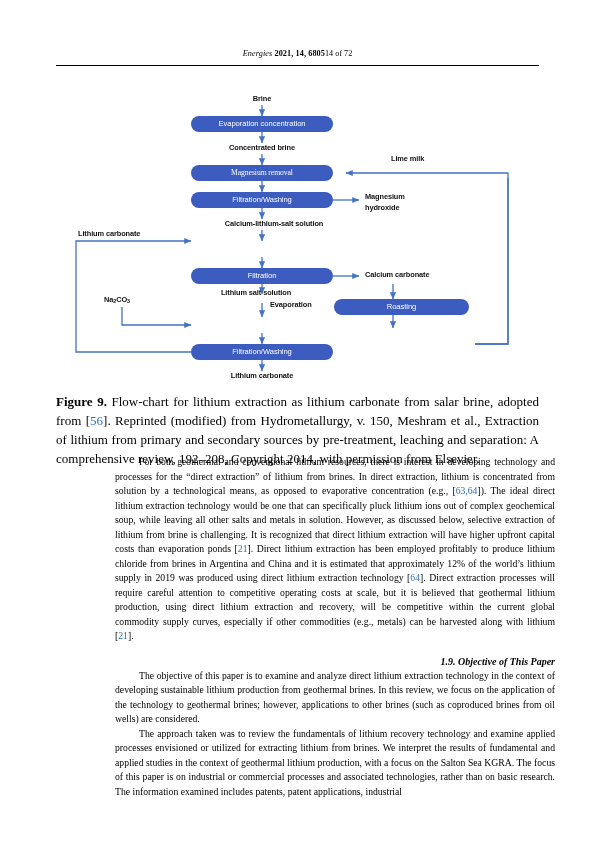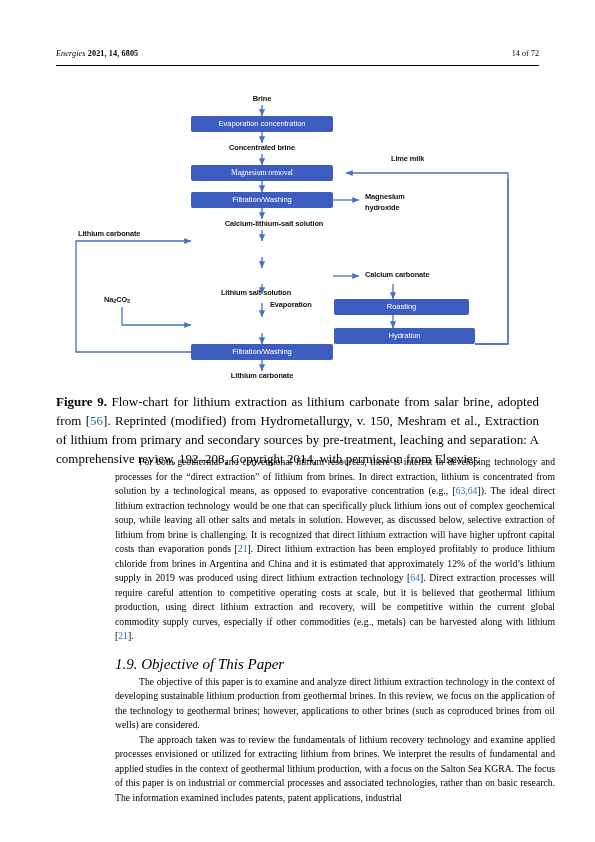--- a/index.html
+++ b/index.html
@@ -16,21 +16,21 @@
     overflow: hidden;
   }
 
   
   .runhead {
     position: absolute;
     left: 56px;
     top: 49px;
     width: 483px;
     display: flex;
-    justify-content: space-between;
+    justify-content: center;
     align-items: baseline;
     font-size: 8.2px;
   }
   .runhead-left { letter-spacing: 0.1px; }
   .runhead-left .jn { font-style: italic; }
   .runhead-left .vol { font-weight: bold; }
   .runhead-right { font-size: 8.2px; }
   .runhead-rule {
     position: absolute;
     left: 56px;
@@ -50,21 +50,21 @@
   }
   .fig-canvas {
     position: absolute;
     left: 0; top: 0;
     width: 483px; height: 295px;
   }
   .fnode {
     position: absolute;
     box-sizing: border-box;
     background: #3c5cbf;
-    border-radius: 2px;
+    border-radius: 8px;
     color: #ffffff;
     font-family: "Liberation Sans", "DejaVu Sans", sans-serif;
     font-size: 7.6px;
     display: flex;
     align-items: center;
     justify-content: center;
     letter-spacing: -0.05px;
     line-height: 1;
   }
   .flabel {
@@ -104,24 +104,24 @@
   p.bodytext {
     margin: 0;
     font-size: 9.7px;
     line-height: 1.495;
     text-align: justify;
     text-indent: 24px;
     hyphens: manual;
   }
   h3.section {
     margin: 12px 0 2px 0;
-    font-size: 15px;
+    font-size: 10px;
     font-style: italic;
-    font-weight: normal;
-    text-align: left;
+    font-weight: bold;
+    text-align: right;
   }
 </style>
 </head>
 <body>
 
 <div class="runhead">
   <div class="runhead-left">
     <span class="jn">Energies</span>
     <span class="vol">2021, 14, 6805</span>
   </div>
@@ -191,23 +191,23 @@
   <div class="flabel" style="left:22px; top:141px;">Lithium carbonate</div>
   <div class="flabel" style="left:309px; top:182px;">Calcium carbonate</div>
   <div class="flabel c" style="left:200px; top:200px;">Lithium salt solution</div>
   <div class="flabel" style="left:214px; top:212px;">Evaporation</div>
   <div class="flabel" style="left:48px; top:207px;">Na<sub>2</sub>CO<sub>3</sub></div>
   <div class="flabel c" style="left:206px; top:283px;">Lithium carbonate</div>
 
   <div class="fnode" style="left:135px; top:28px; width:142px; height:16px;">Evaporation concentration</div>
   <div class="fnode" style="left:135px; top:77px; width:142px; height:16px;font-family:Liberation Serif, serif;">Magnesium removal</div>
   <div class="fnode" style="left:135px; top:104px; width:142px; height:16px;">Filtration/Washing</div>
+  <div class="fnode" style="left:135px; top:180px; width:142px; height:16px;">Filtration</div>
   <div class="fnode" style="left:135px; top:256px; width:142px; height:16px;">Filtration/Washing</div>
   <div class="fnode" style="left:278px; top:211px; width:135px; height:16px;">Roasting</div>
-  <div class="fnode" style="left:278px; top:240px; width:141px; height:16px;">Hydration</div>
 </div>
 
 <div class="caption">
   <b>Figure 9.</b><span> Flow-chart for lithium extraction as lithium carbonate from salar brine, adopted from [</span><span class="cite">56</span><span>]. Reprinted (modified) from Hydrometallurgy, v. 150, Meshram et al., Extraction of lithium from primary and secondary sources by pre-treatment, leaching and separation: A comprehensive review, 192–208, Copyright 2014, with permission from Elsevier.</span>
 </div>
 
 <div class="body">
   <p class="bodytext"><span>For both geothermal and conventional lithium resources, there is interest in developing technology and processes for the “direct extraction” of lithium from brines. In direct extraction, lithium is concentrated from solution by a technological means, as opposed to evaporative concentration (e.g., [</span><span class="cite">63,64</span><span>]). The ideal direct lithium extraction technology would be one that can specifically pluck lithium ions out of complex geochemical soup, while leaving all other salts and metals in solution. However, as discussed below, selective extraction of lithium from brine is challenging. It is recognized that direct lithium extraction will have higher upfront capital costs than evaporation ponds [</span><span class="cite">21</span><span>]. Direct lithium extraction has been employed profitably to produce lithium chloride from brines in Argentina and China and it is estimated that approximately 12% of the world’s lithium supply in 2019 was produced using direct lithium extraction technology [</span><span class="cite">64</span><span>]. Direct extraction processes will require careful attention to competitive operating costs at scale, but it is believed that geothermal lithium production, using direct lithium extraction and recovery, will be competitive within the current global commodity supply curves, especially if other commodities (e.g., metals) can be harvested along with lithium [</span><span class="cite">21</span><span>].</span></p>
 
   <h3 class="section">1.9. Objective of This Paper</h3>

